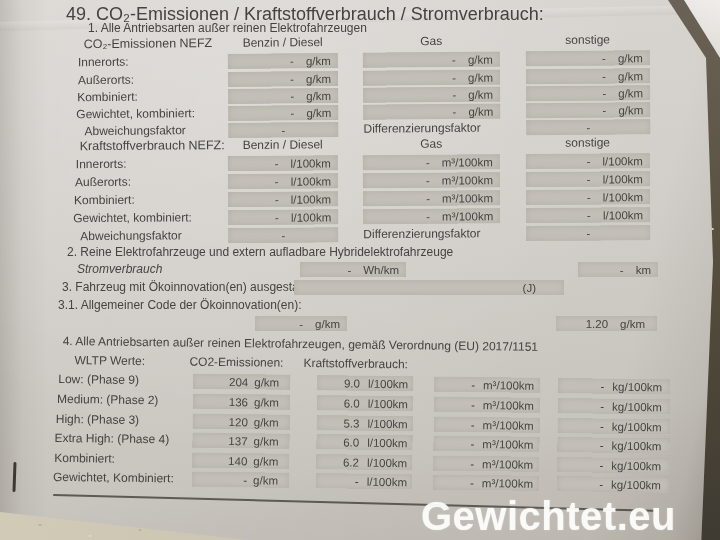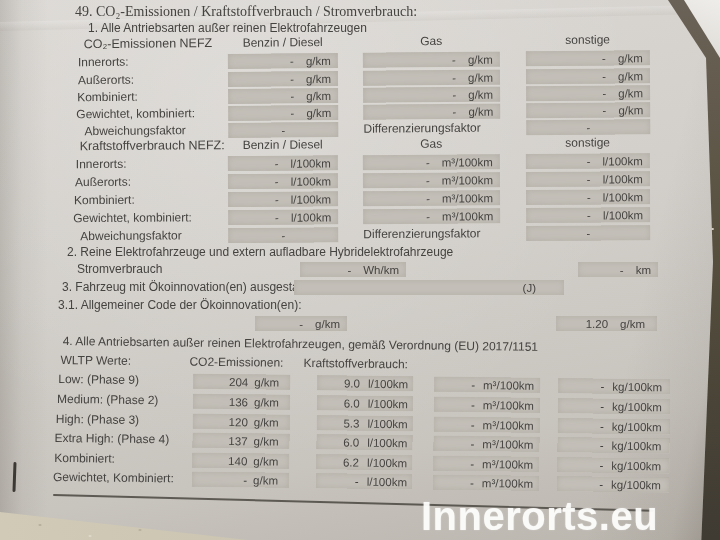--- a/index.html
+++ b/index.html
@@ -95,21 +95,21 @@
   <div class="carpet"></div>
   <div class="speck" style="left:711px;top:228px;"></div>
   <div class="white-corner"></div>
 
   <div class="paper">
     <div class="crease"></div>
     <div class="pen-mark"></div>
 
     <div class="content">
 
-      <div class="abs" style="left:75px;top:4px;font-size:14px;font-family:Liberation Serif, serif;">49. CO₂-Emissionen / Kraftstoffverbrauch / Stromverbrauch:</div>
+      <div class="abs" style="left:66px;top:4px;font-size:18px;">49. CO₂-Emissionen / Kraftstoffverbrauch / Stromverbrauch:</div>
       <div class="abs" style="left:88px;top:21px;">1. Alle Antriebsarten außer reinen Elektrofahrzeugen</div>
 
       <div class="sec rot-a">
         <div class="trow" style="top:37px;">
           <span class="lbl" style="left:84px;font-size:12.5px;">CO₂-Emissionen NEFZ</span>
           <span class="colh" style="left:228px;width:110px;">Benzin / Diesel</span>
           <span class="colh" style="left:363px;width:137px;">Gas</span>
           <span class="colh" style="left:526px;width:124px;">sonstige</span>
         </div>
         <div class="trow" style="top:55px;">
@@ -258,21 +258,21 @@
             </span>
           <span class="lbl" style="left:363px;">Differenzierungsfaktor</span>
           <span class="box b3 center">
               <i class="v">-</i>
             </span>
         </div>
       </div>
 
       <div class="abs" style="left:67px;top:245px;">2. Reine Elektrofahrzeuge und extern aufladbare Hybridelektrofahrzeuge</div>
       <div class="trow" style="top:262px;">
-        <span class="lbl" style="left:77px;">Stromverbrauch</span>
+        <span class="lbl" style="left:77px;font-style:italic;">Stromverbrauch</span>
         <span class="box" style="left:300px;width:106px;">
             <i class="v">-</i>
             <i class="u">Wh/km</i>
           </span>
         <span class="box" style="left:578px;width:80px;">
             <i class="v">-</i>
             <i class="u">km</i>
           </span>
       </div>
 
@@ -292,21 +292,21 @@
           </span>
         <span class="box" style="left:556px;width:101px;padding-right:12px;">
             <i class="v">1.20</i>
             <i class="u">g/km</i>
           </span>
       </div>
 
       <div class="sec rot-c">
         <div class="abs" style="left:62px;top:334px;">4. Alle Antriebsarten außer reinen Elektrofahrzeugen, gemäß Verordnung (EU) 2017/1151</div>
         <div class="trow" style="top:353px;">
-          <span class="lbl" style="left:60px;">WLTP Werte:</span>
+          <span class="lbl" style="left:74px;">WLTP Werte:</span>
           <span class="lbl" style="left:189px;">CO2-Emissionen:</span>
           <span class="lbl" style="left:303px;">Kraftstoffverbrauch:</span>
         </div>
         <div class="trow" style="top:372px;">
           <span class="lbl" style="left:58px;">Low: (Phase 9)</span>
           <span class="box w1">
               <i class="v">204</i>
               <i class="u">g/km</i>
             </span>
           <span class="box w2">
@@ -416,14 +416,14 @@
               <i class="v">-</i>
               <i class="u">kg/100km</i>
             </span>
         </div>
       </div>
 
       <div class="rule"></div>
     </div>
   </div>
 
-  <div class="watermark">Innerorts.eu</div>
+  <div class="watermark">Gewichtet.eu</div>
 </div>
 
 </body></html>

